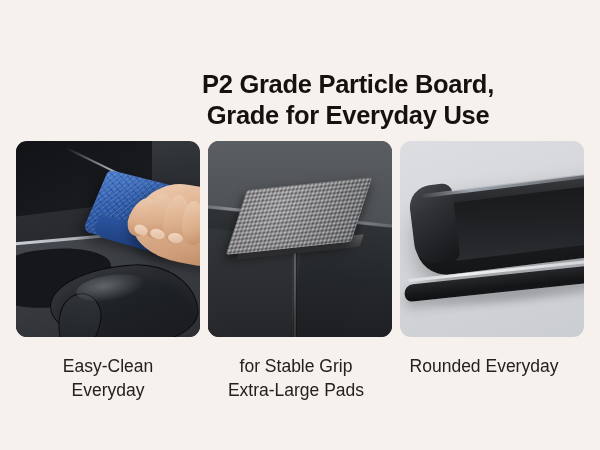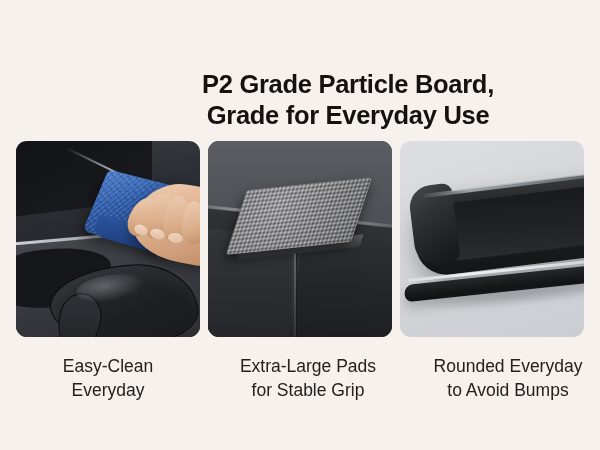--- a/index.html
+++ b/index.html
@@ -337,21 +337,21 @@
     filter: blur(2px);
   }
 
   
   .captions {
     position: absolute;
     top: 355px;
     left: 16px;
     width: 568px;
     display: flex;
-    gap: 16px;
+    gap: 4px;
   }
   .caption {
     flex: 0 0 184px;
     width: 184px;
     text-align: center;
     color: #23201e;
     font-size: 17.5px;
     line-height: 23.5px;
     font-weight: normal;
   }
@@ -419,22 +419,21 @@
     </div>
 
   </div>
 
   <div class="captions">
     <div class="caption">
       <span class="line">Easy-Clean</span>
       <span class="line">Everyday</span>
     </div>
     <div class="caption">
+      <span class="line">for Stable Grip</span>
       <span class="line">Extra-Large Pads</span>
-      <span class="line">for Stable Grip</span>
     </div>
     <div class="caption">
       <span class="line">Rounded Everyday</span>
-      <span class="line">to Avoid Bumps</span>
     </div>
   </div>
 
 </div>
 
 </body></html>

